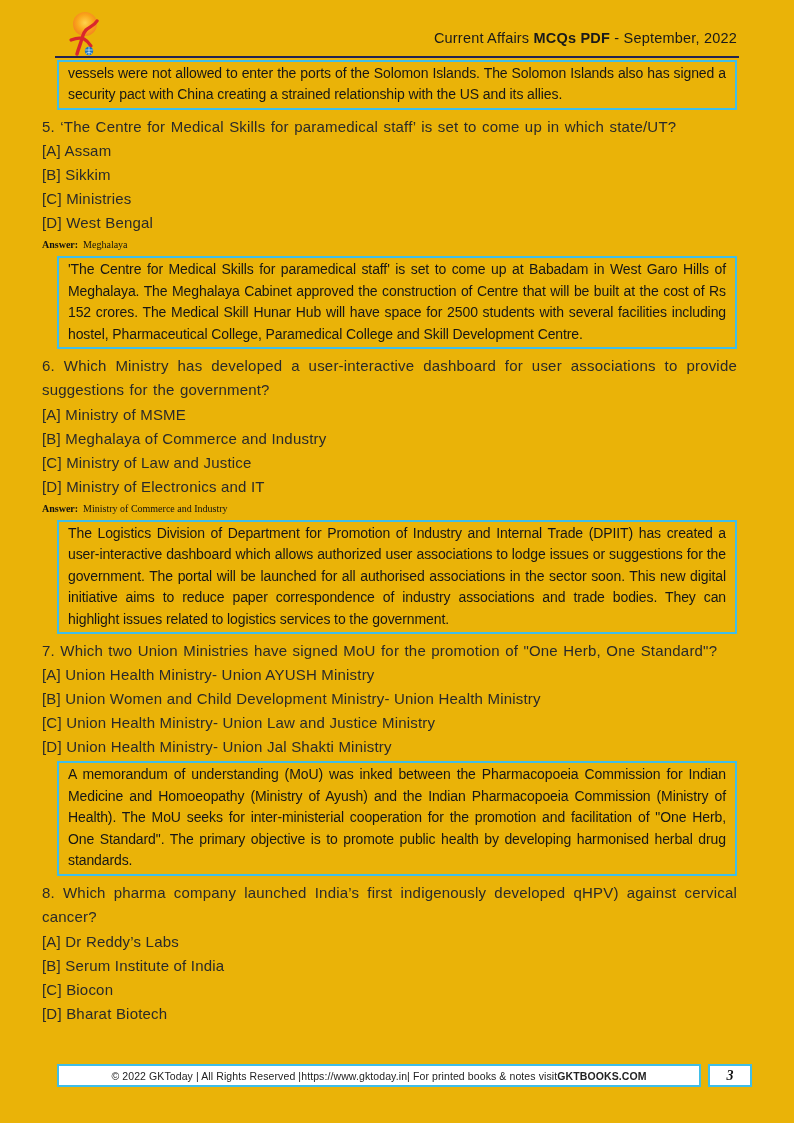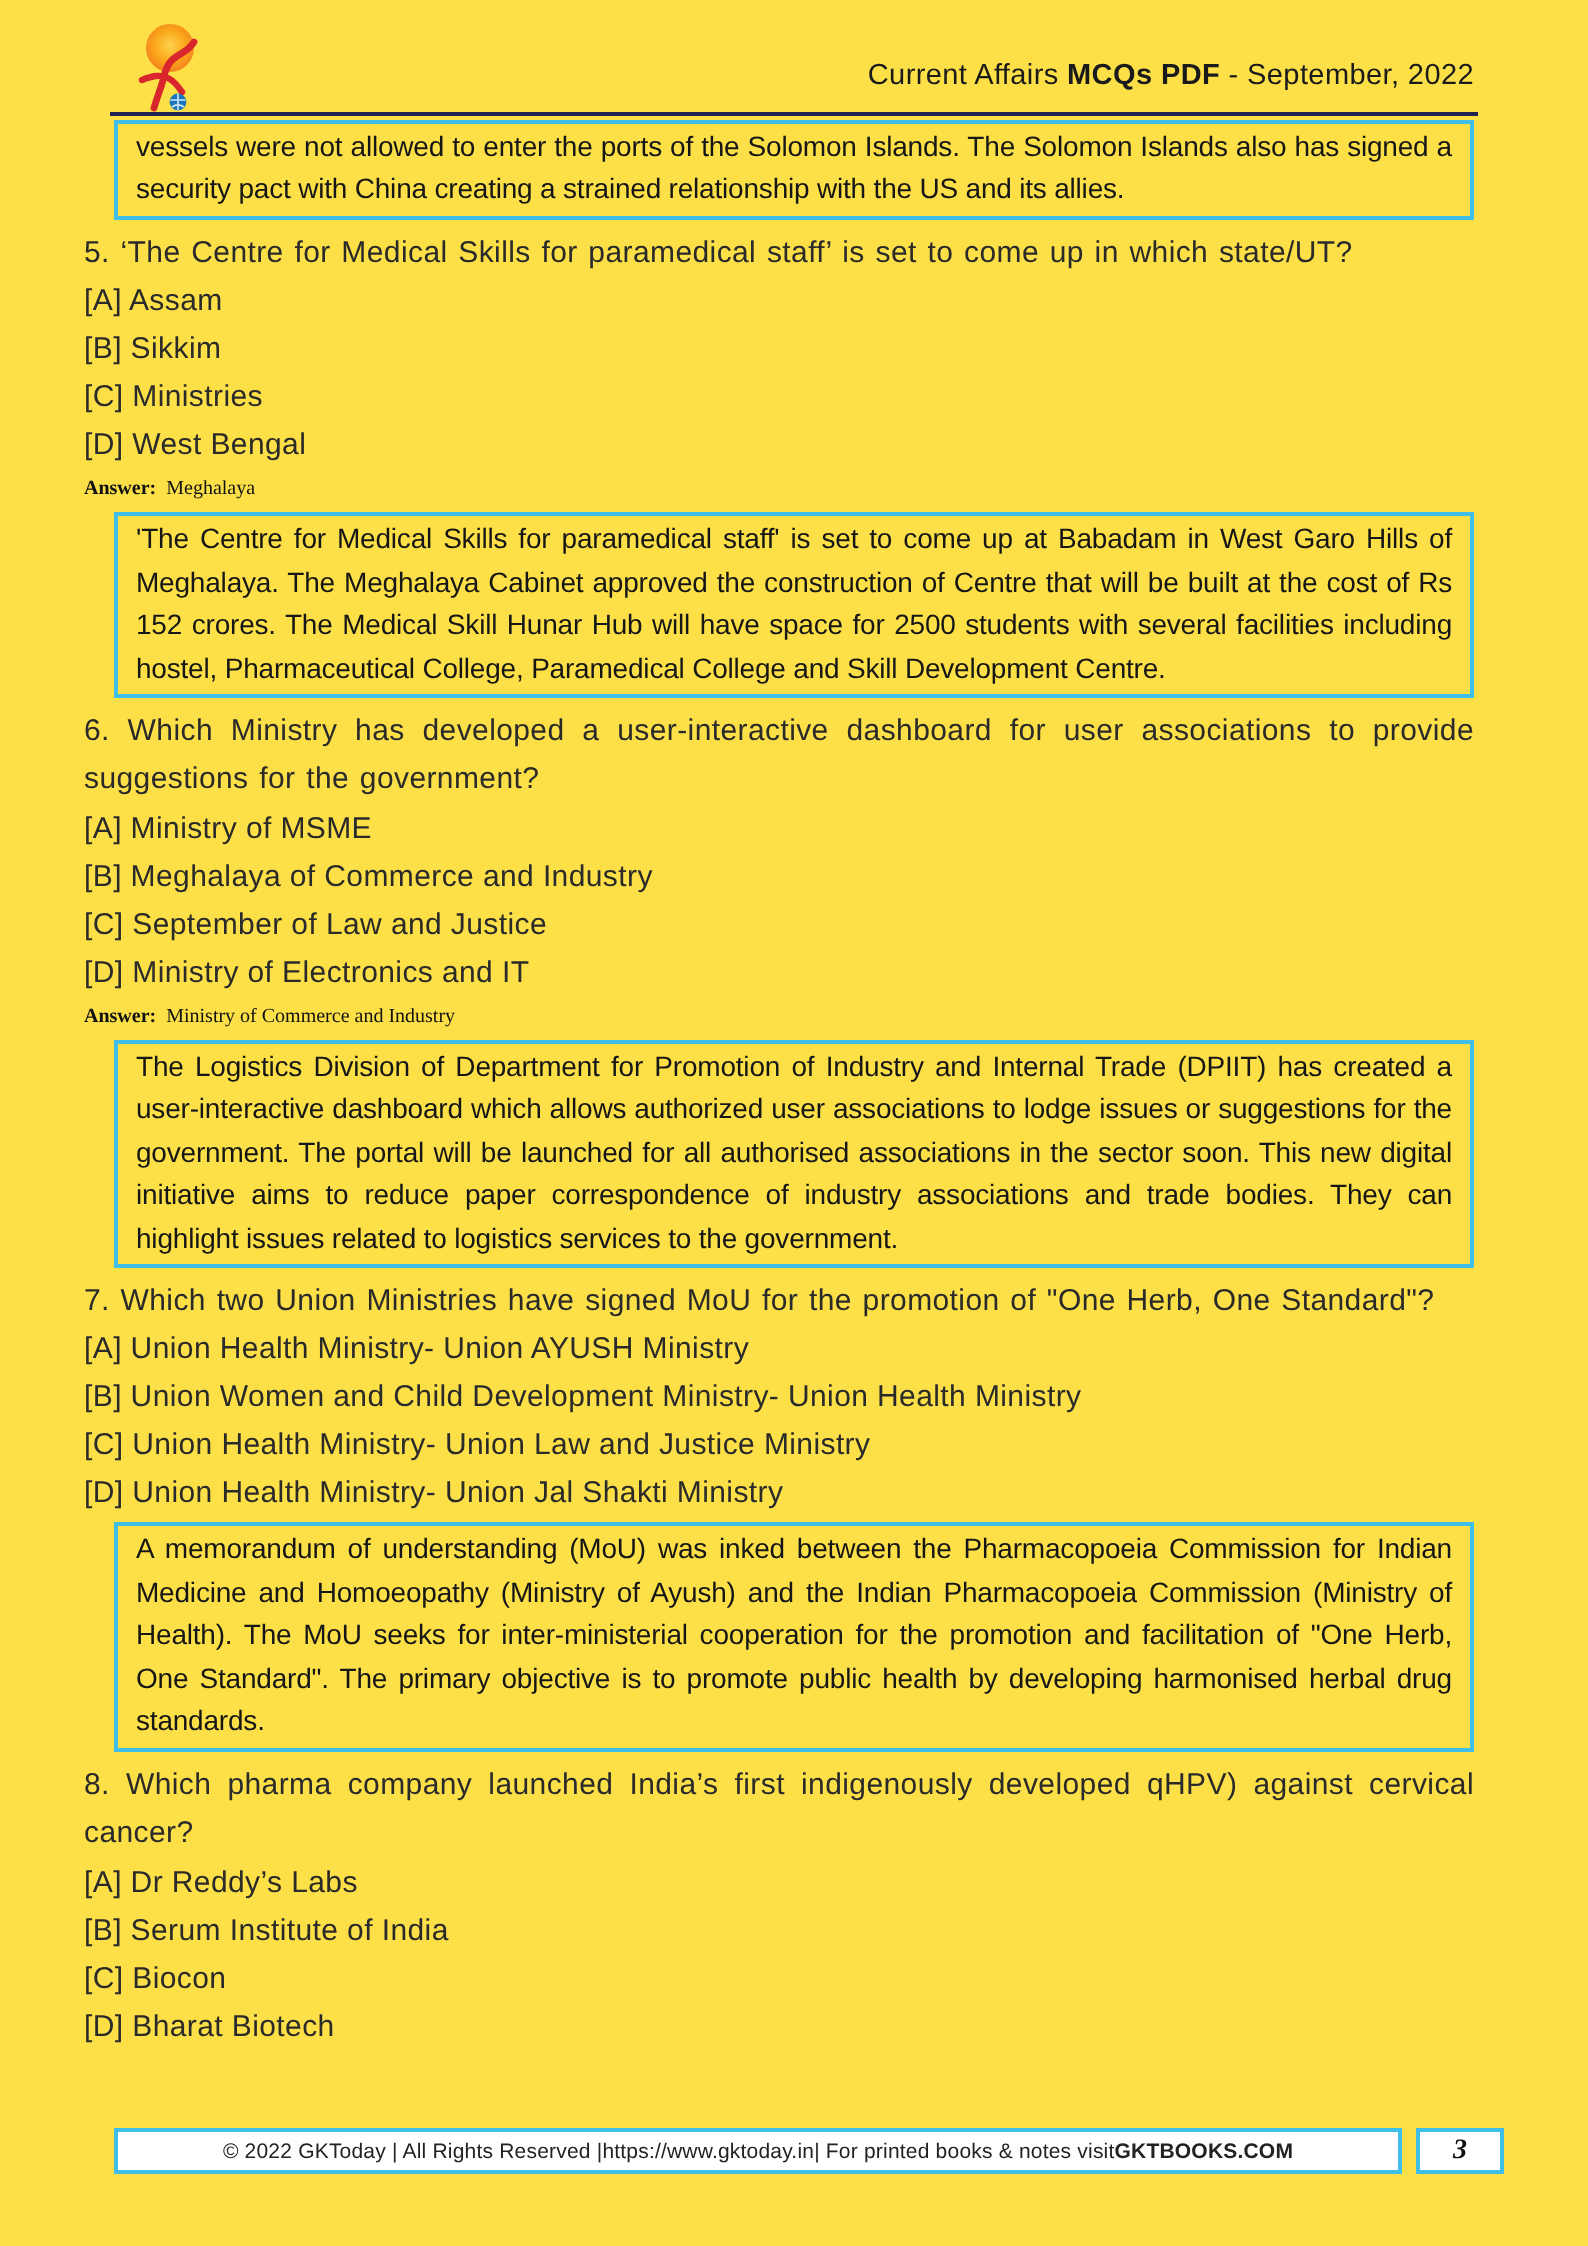--- a/index.html
+++ b/index.html
@@ -1,20 +1,20 @@
 <!DOCTYPE html>
 <html><head>
 <meta charset="utf-8">
 <style>
   html,body{margin:0;padding:0;background:#e8e8e8;}
   .page{
     position:relative;
     width:794px;height:1123px;
     margin:0 auto;
-    background:#fde047;
+    background:#eab308;
     font-family:"Liberation Sans", sans-serif;
     color:#1f1f1f;
     overflow:hidden;
     box-sizing:border-box;
   }
   
   .header{
     display:flex;justify-content:space-between;align-items:flex-start;
     padding:10px 57px 0 63px;
     height:46px;
@@ -142,21 +142,21 @@
       <p class="ans"><b>Answer:</b><span>Meghalaya</span></p>
       <div class="info-box">
         <p>'The Centre for Medical Skills for paramedical staff' is set to come up at Babadam in West Garo Hills of Meghalaya. The Meghalaya Cabinet approved the construction of Centre that will be built at the cost of Rs 152 crores. The Medical Skill Hunar Hub will have space for 2500 students with several facilities including hostel, Pharmaceutical College, Paramedical College and Skill Development Centre.</p>
       </div>
     </section>
 
     <section>
       <p class="q">6. Which Ministry has developed a user-interactive dashboard for user associations to provide suggestions for the government?</p>
       <p class="opt">[A] Ministry of MSME</p>
       <p class="opt">[B] Meghalaya of Commerce and Industry</p>
-      <p class="opt">[C] September of Law and Justice</p>
+      <p class="opt">[C] Ministry of Law and Justice</p>
       <p class="opt">[D] Ministry of Electronics and IT</p>
       <p class="ans"><b>Answer:</b><span>Ministry of Commerce and Industry</span></p>
       <div class="info-box">
         <p>The Logistics Division of Department for Promotion of Industry and Internal Trade (DPIIT) has created a user-interactive dashboard which allows authorized user associations to lodge issues or suggestions for the government. The portal will be launched for all authorised associations in the sector soon. This new digital initiative aims to reduce paper correspondence of industry associations and trade bodies. They can highlight issues related to logistics services to the government.</p>
       </div>
     </section>
 
     <section>
       <p class="q">7. Which two Union Ministries have signed MoU for the promotion of "One Herb, One Standard"?</p>
       <p class="opt">[A] Union Health Ministry- Union AYUSH Ministry</p>

